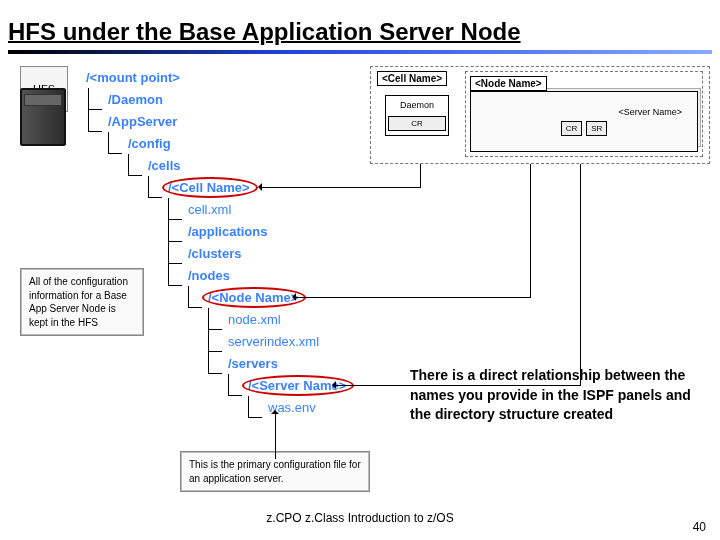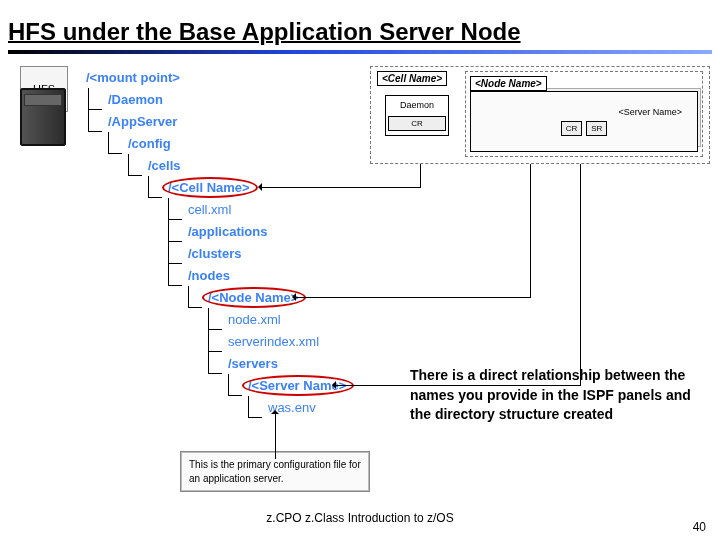--- a/index.html
+++ b/index.html
@@ -129,21 +129,20 @@
     border: 1px dashed #777;
     padding: 4px 6px 10px;
     position: relative;
   }
   .box-title {
     border: 1px solid #000;
     padding: 1px 4px;
     display: inline-block;
     background: #fff;
     font-weight: bold;
-    font-style: italic;
   }
   .node-box {
     border: 1px dashed #777;
     position: absolute;
     top: 4px;
     right: 6px;
     bottom: 6px;
     left: 94px;
     padding: 4px;
   }
@@ -339,20 +338,21 @@
 
   <div class="vline" style="left:410px; top:98px; height:24px;"></div>
   <div class="arrow" style="left:250px; top:121px; width:160px;"></div>
 
   <div class="vline" style="left:520px; top:98px; height:134px;"></div>
   <div class="arrow" style="left:284px; top:231px; width:236px;"></div>
 
   <div class="vline" style="left:570px; top:98px; height:222px;"></div>
   <div class="arrow" style="left:324px; top:319px; width:246px;"></div>
 
+  <div class="note note1">All of the configuration information for a Base App Server Node is kept in the HFS</div>
   <div class="note note2">This is the primary configuration file for an application server.</div>
   <div class="vline" style="left:265px; top:345px; height:48px;"></div>
   <div style="position:absolute;left:261px;top:340px;border:4px solid transparent;border-bottom-color:#000;"></div>
 
   <div class="right-note">There is a direct relationship between the names you provide in the ISPF panels and the directory structure created</div>
 </div>
 
 <div class="footer">z.CPO z.Class Introduction to z/OS</div>
 <div class="page-num">40</div>
 

